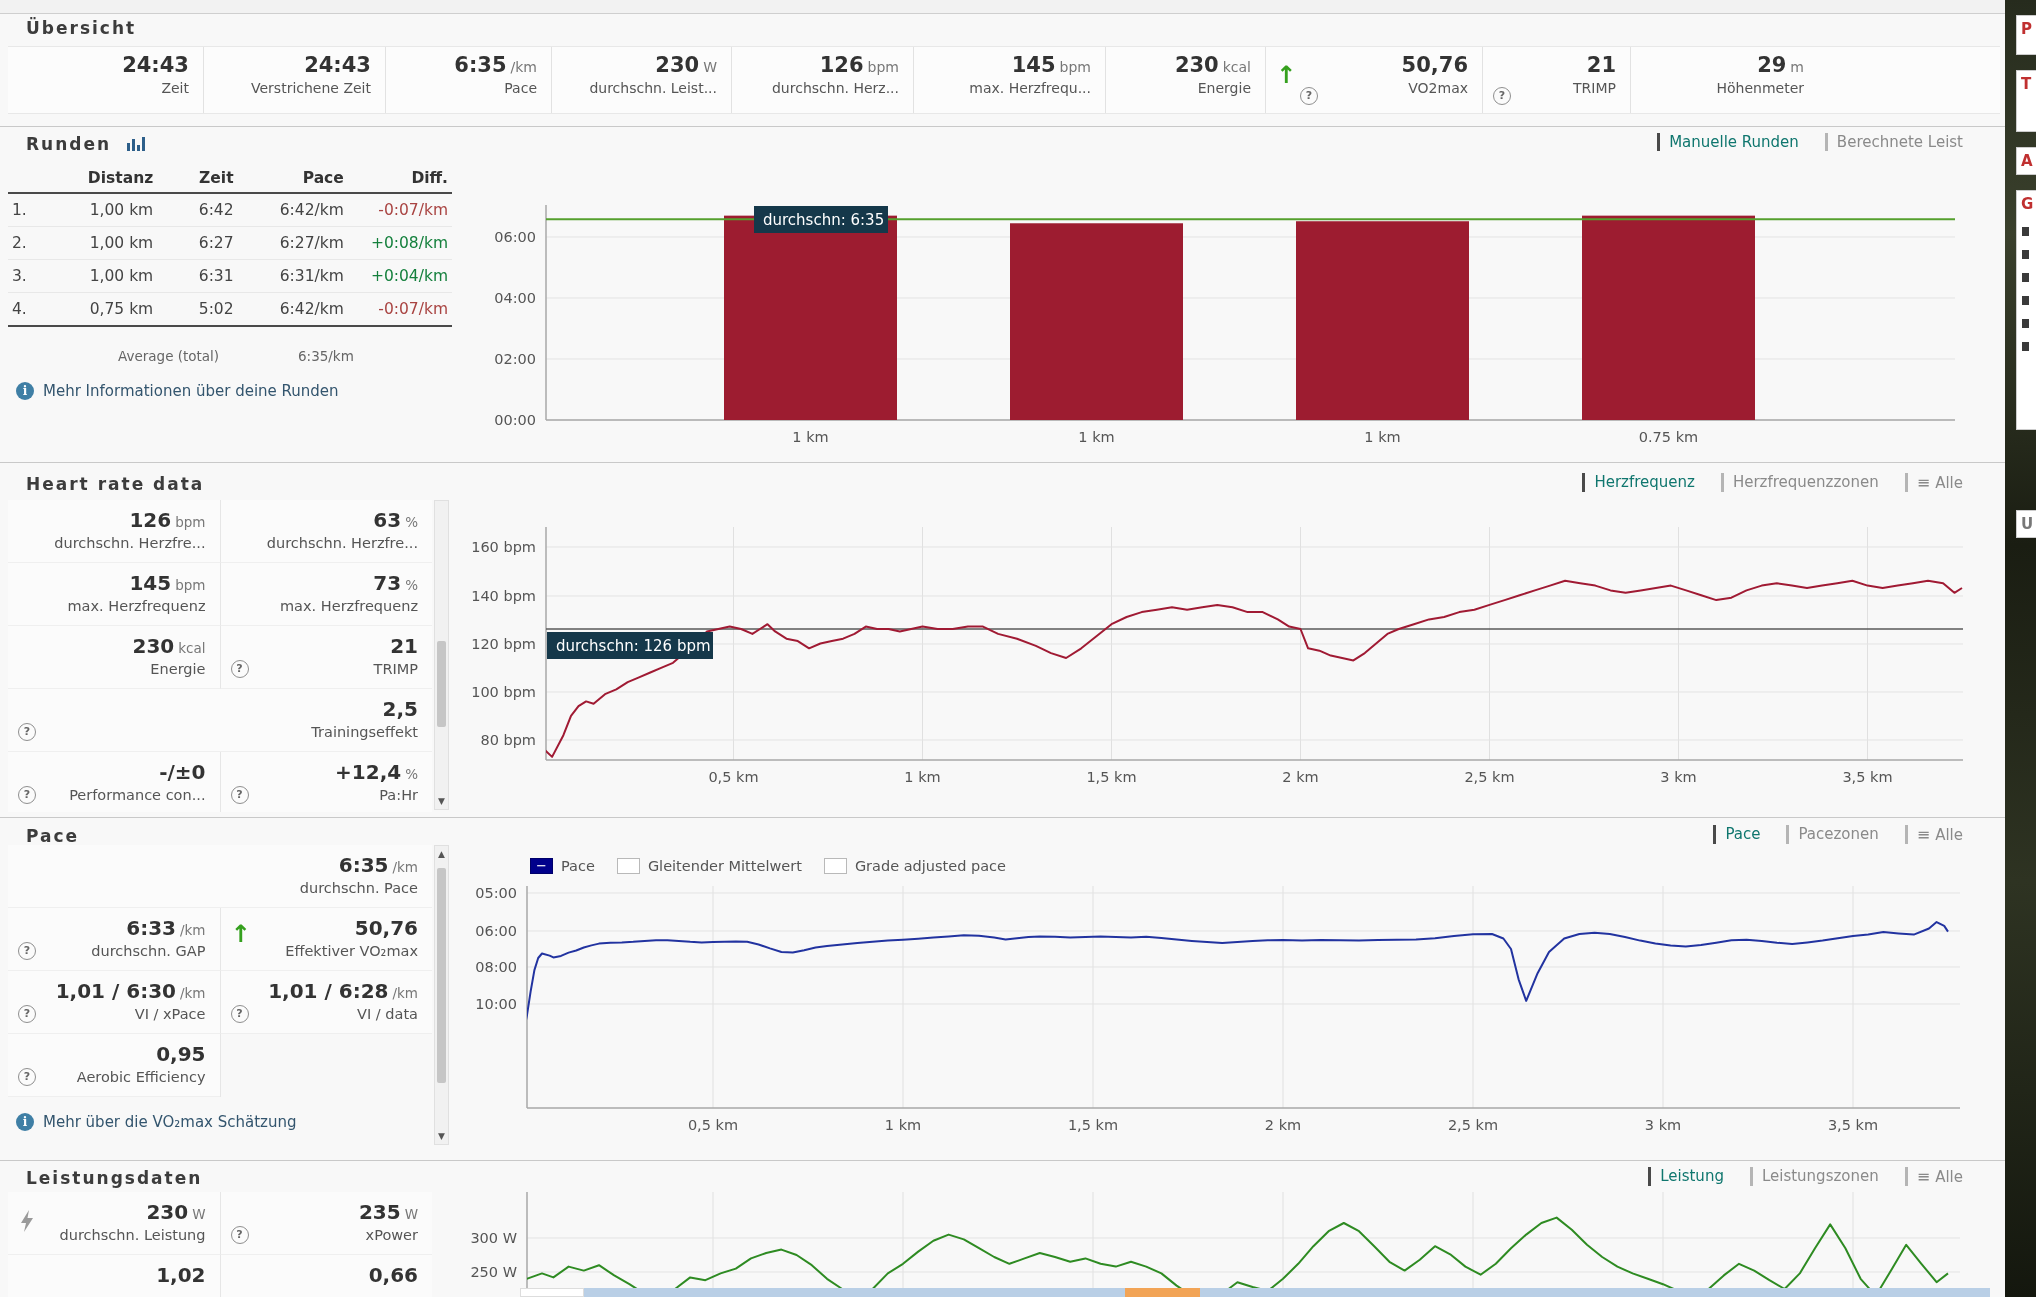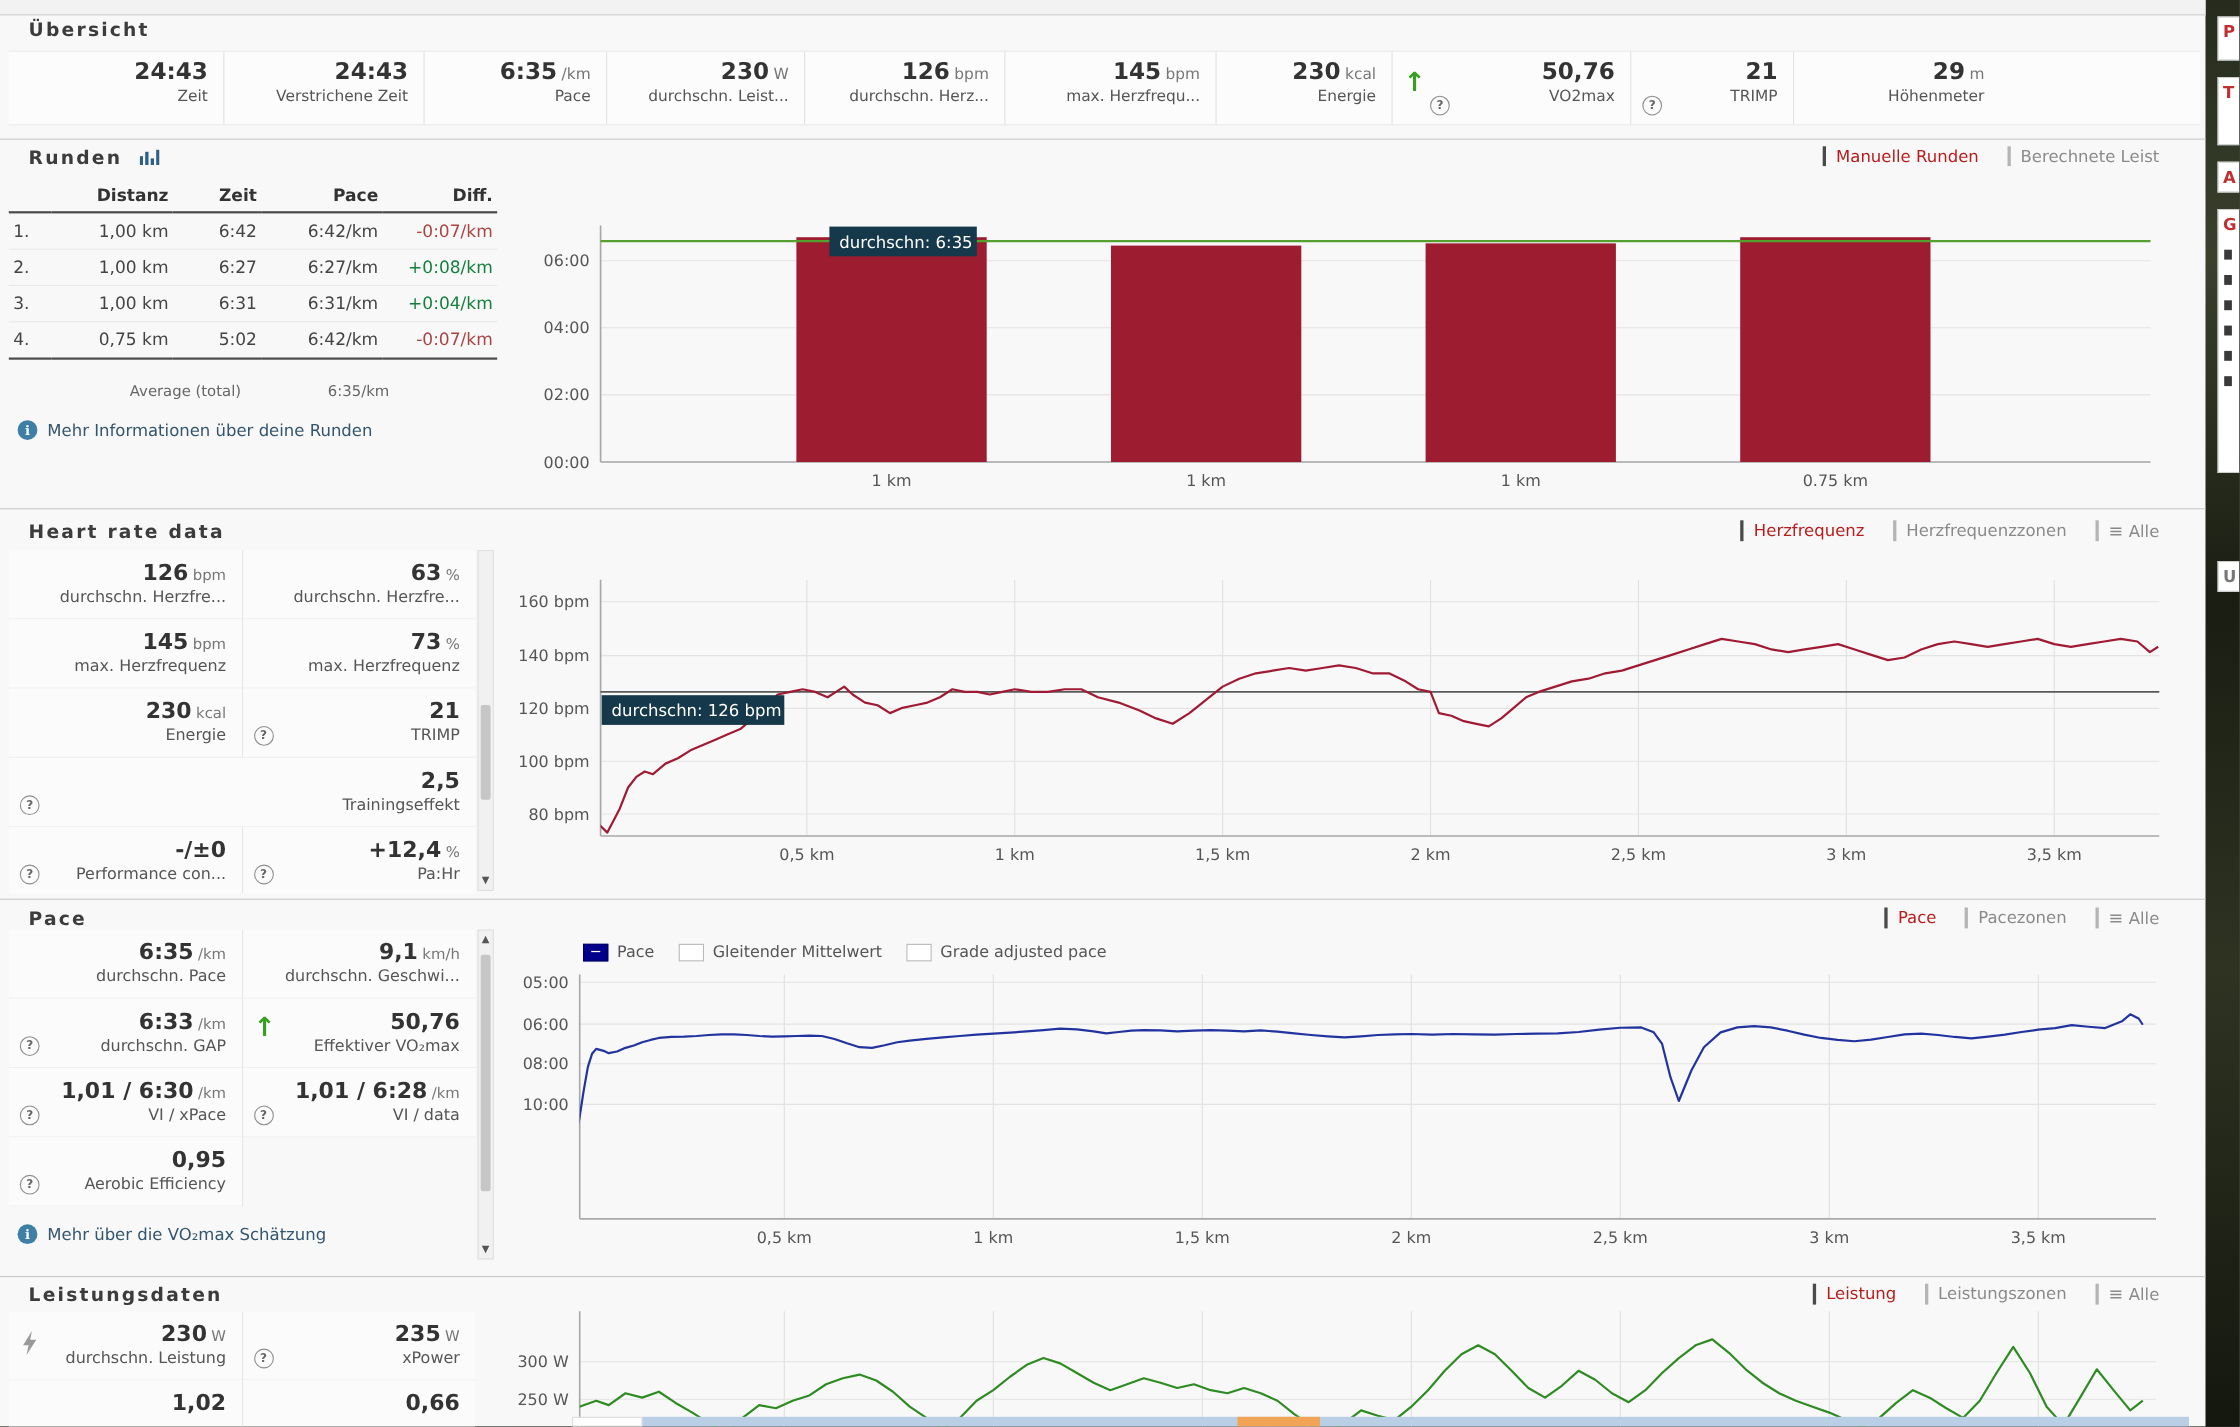--- a/index.html
+++ b/index.html
@@ -19,21 +19,21 @@
   .ov-unit{font-size:14px;color:#777;margin-left:4px;}
   .ov-label{font-size:14px;color:#555;margin-top:3px;white-space:nowrap;}
   .arrow-up{position:absolute;left:10px;top:16px;color:#35a01e;font-size:24px;font-weight:bold;line-height:1;}
   .help-icon{display:inline-block;width:16px;height:16px;border:1px solid #8f8f8f;border-radius:50%;
     font-size:11px;line-height:16px;text-align:center;color:#666;font-weight:bold;background:#fbfbfb;}
   .ov-cell .help-icon{position:absolute;left:34px;bottom:8px;}
   .ov-cell .help-icon.solo{left:10px;}
   
   .toggles{position:absolute;right:42px;display:flex;gap:26px;font-size:15px;}
   .toggle{border-left:3px solid #b5b5b5;padding-left:9px;color:#8a8a8a;cursor:pointer;white-space:nowrap;}
-  .toggle.active{border-left-color:#4a4a4a;color:#b91c1c;}
+  .toggle.active{border-left-color:#4a4a4a;color:#0f766e;}
   .toggle .menu-glyph{font-size:16px;margin-right:5px;color:#8a8a8a;}
   
   #runden-table{position:absolute;left:8px;top:164px;width:444px;font-size:15.5px;color:#444;border-collapse:collapse;}
   #runden-table th{font-weight:bold;color:#333;padding:5px 4px;border-bottom:2px solid #4a4a4a;}
   #runden-table td{padding:7px 4px;border-bottom:1px solid #e8e8e8;}
   #runden-table tr.last td{border-bottom:2px solid #4a4a4a;}
   .col-num{text-align:left;width:34px;}
   .col-dist{text-align:right;width:110px;}
   .col-zeit{text-align:right;width:80px;}
   .col-pace{text-align:right;width:110px;}
@@ -337,24 +337,20 @@
         <span class="toggle active"><span>Pace</span></span>
         <span class="toggle"><span>Pacezonen</span></span>
         <span class="toggle"><span class="menu-glyph">≡</span><span>Alle</span></span>
       </div>
     <div class="stat-grid" style="top:845px;height:252px;" id="pace-stats">
         <div class="stat-row">
           <div class="stat-cell">
             <div><span class="stat-value">6:35</span><span class="stat-unit">/km</span></div>
             <div class="stat-label">durchschn. Pace</div>
           </div>
-          <div class="stat-cell">
-            <div><span class="stat-value">9,1</span><span class="stat-unit">km/h</span></div>
-            <div class="stat-label">durchschn. Geschwi...</div>
-          </div>
         </div>
         <div class="stat-row">
           <div class="stat-cell">
             <span class="help-icon">?</span>
             <div><span class="stat-value">6:33</span><span class="stat-unit">/km</span></div>
             <div class="stat-label">durchschn. GAP</div>
           </div>
           <div class="stat-cell">
             <span class="arrow-up">↑</span>
             <div><span class="stat-value">50,76</span></div>

